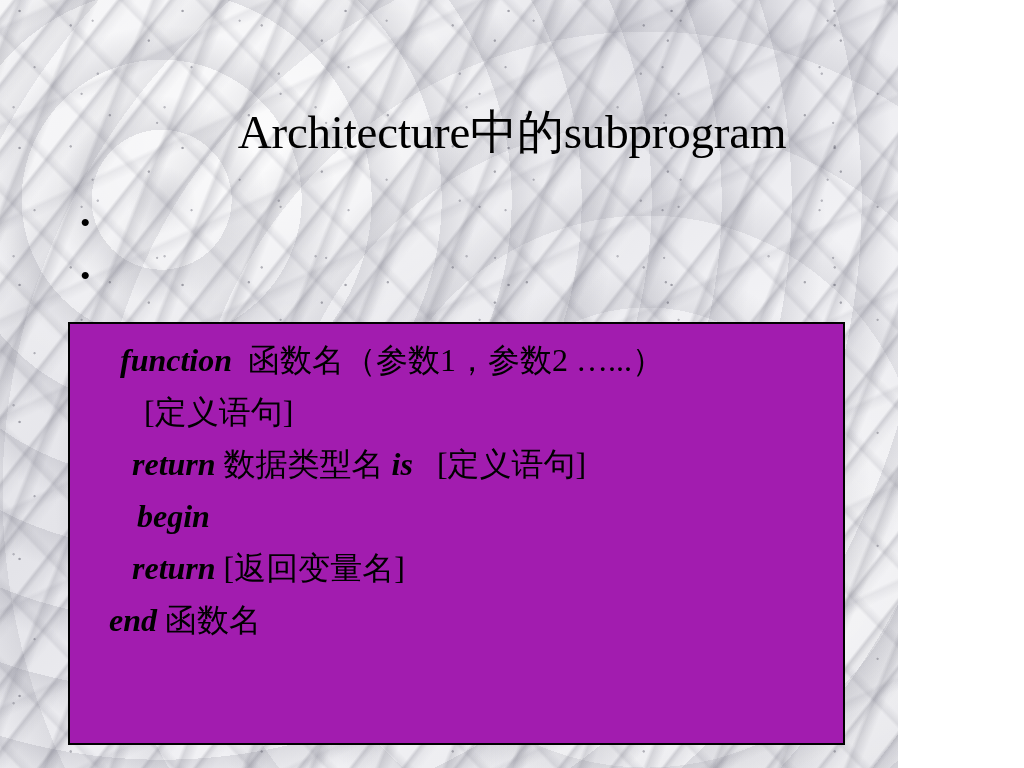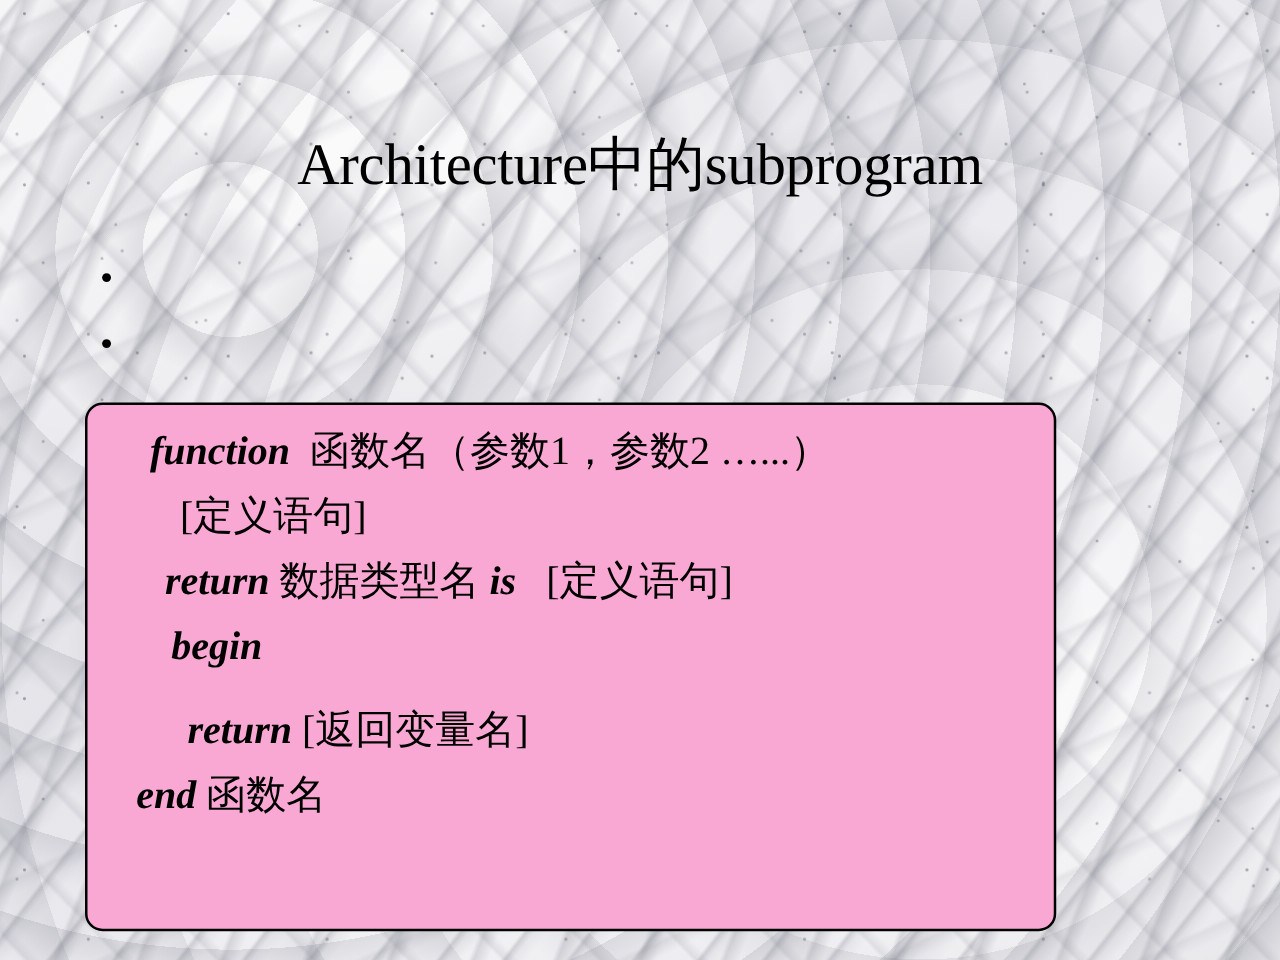--- a/index.html
+++ b/index.html
@@ -10,21 +10,21 @@
     height: 768px;
     overflow: hidden;
   }
 
   body {
     font-family: "Liberation Serif", "DejaVu Serif", serif;
   }
 
   #slide {
     position: relative;
-    width: 1024px;
+    width: 898px;
     height: 768px;
     overflow: hidden;
     background-color: #e9e9ec;
   }
 
   
   #marble {
     position: absolute;
     inset: 0;
     background-color: #ededf0;
@@ -171,24 +171,24 @@
 
   <div id="bullets">
       <div class="bullet-row">
         <span class="bullet-mark">•</span>
       </div>
       <div class="bullet-row">
         <span class="bullet-mark">•</span>
       </div>
     </div>
 
-  <div id="code-box" style="background-color: #f9a8d4; border-color: rgb(0, 0, 0); color: rgb(0, 0, 0); border-radius: 14px;">
+  <div id="code-box" style="background-color: #a21caf; border-color: rgb(0, 0, 0); color: rgb(0, 0, 0);">
     <div id="code-lines">
         <div class="code-line" style="padding-left: 50px;"><span class="kw">function</span><span class="">  函数名（参数1，参数2 …...）</span></div>
         <div class="code-line" style="padding-left: 74px;"><span class="">[定义语句]</span></div>
         <div class="code-line" style="padding-left: 62px;"><span class="kw">return</span><span class=""> 数据类型名 </span><span class="kw">is</span><span class="">   [定义语句]</span></div>
         <div class="code-line" style="padding-left: 67px;"><span class="kw">begin</span></div>
-        <div class="code-line" style="padding-left: 80px; margin-top: 15px;"><span class="kw">return</span><span class=""> [返回变量名]</span></div>
+        <div class="code-line" style="padding-left: 62px;"><span class="kw">return</span><span class=""> [返回变量名]</span></div>
         <div class="code-line" style="padding-left: 39px;"><span class="kw">end</span><span class=""> 函数名</span></div>
       </div>
   </div>
 
 </div>
 
 </body></html>

